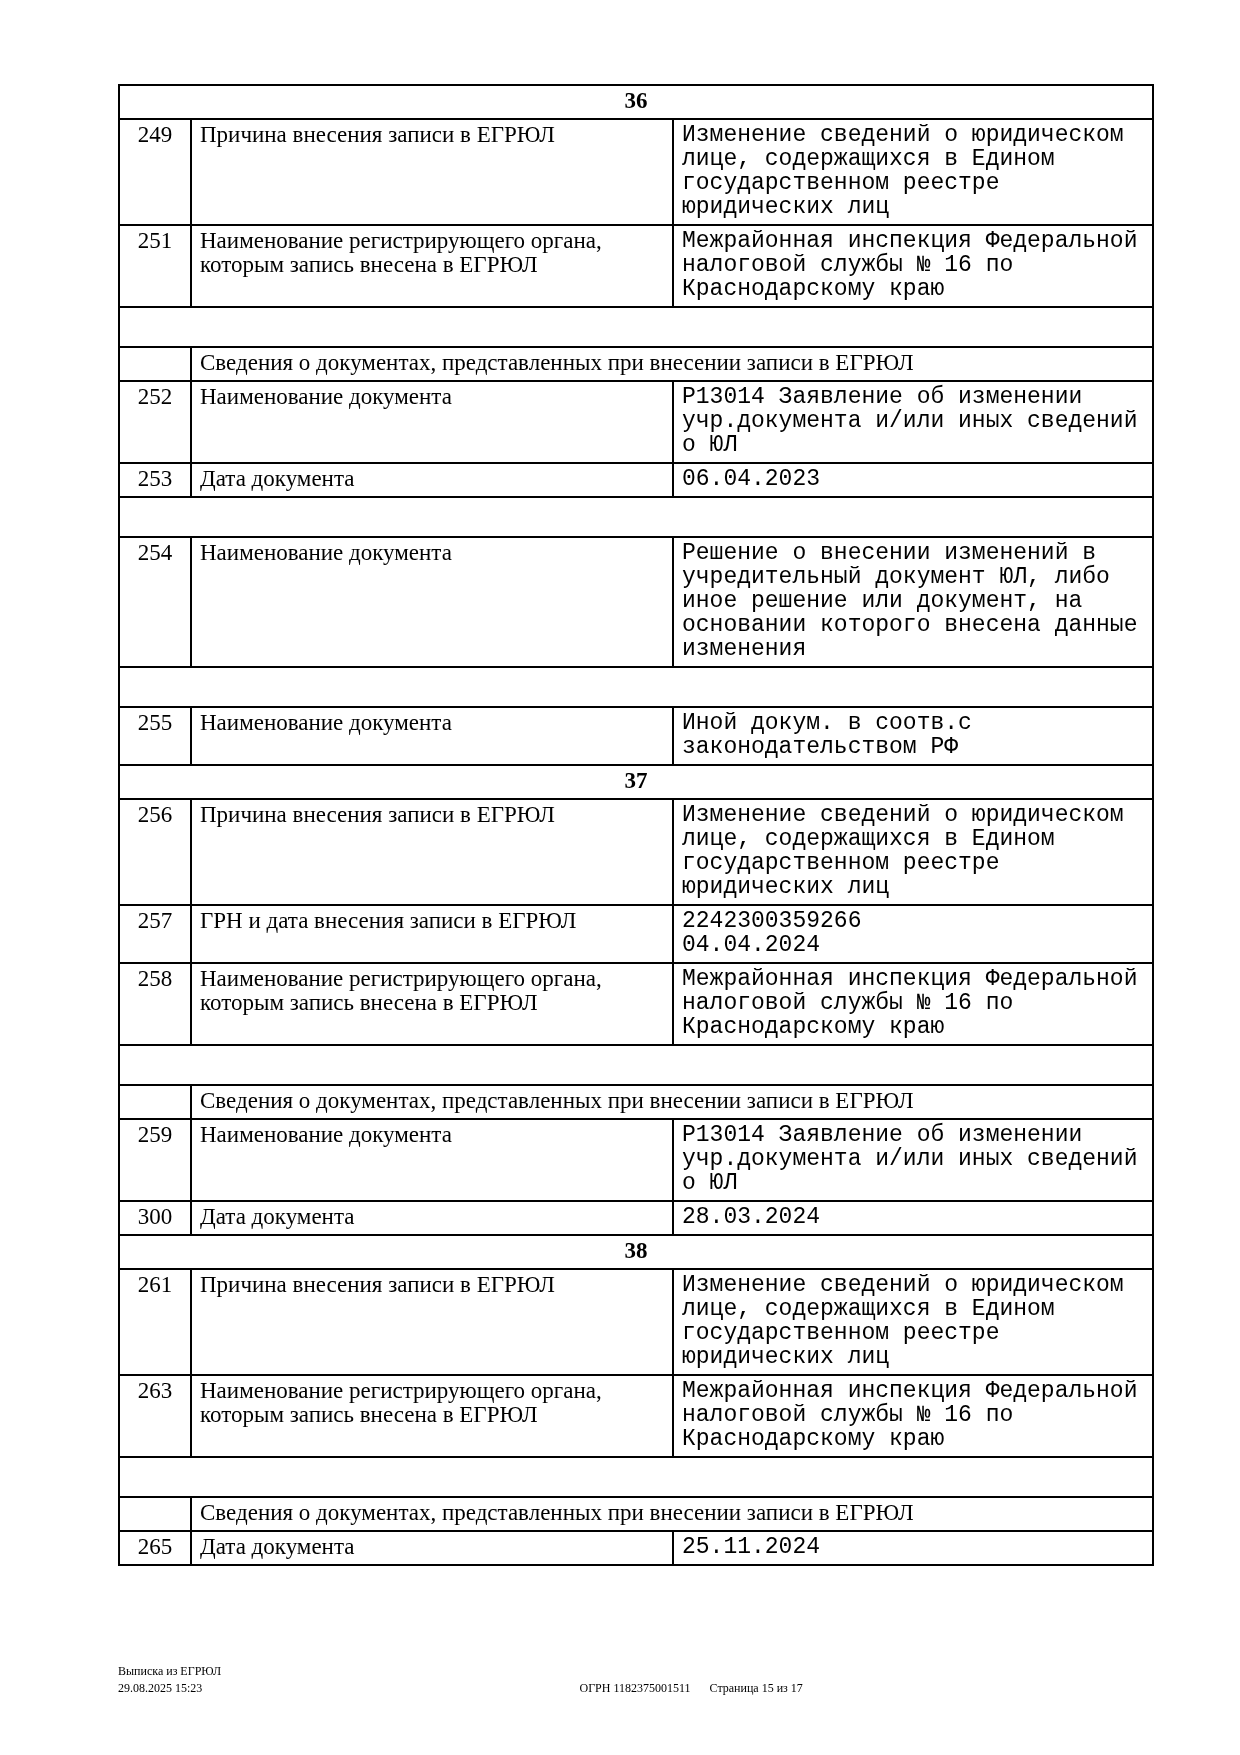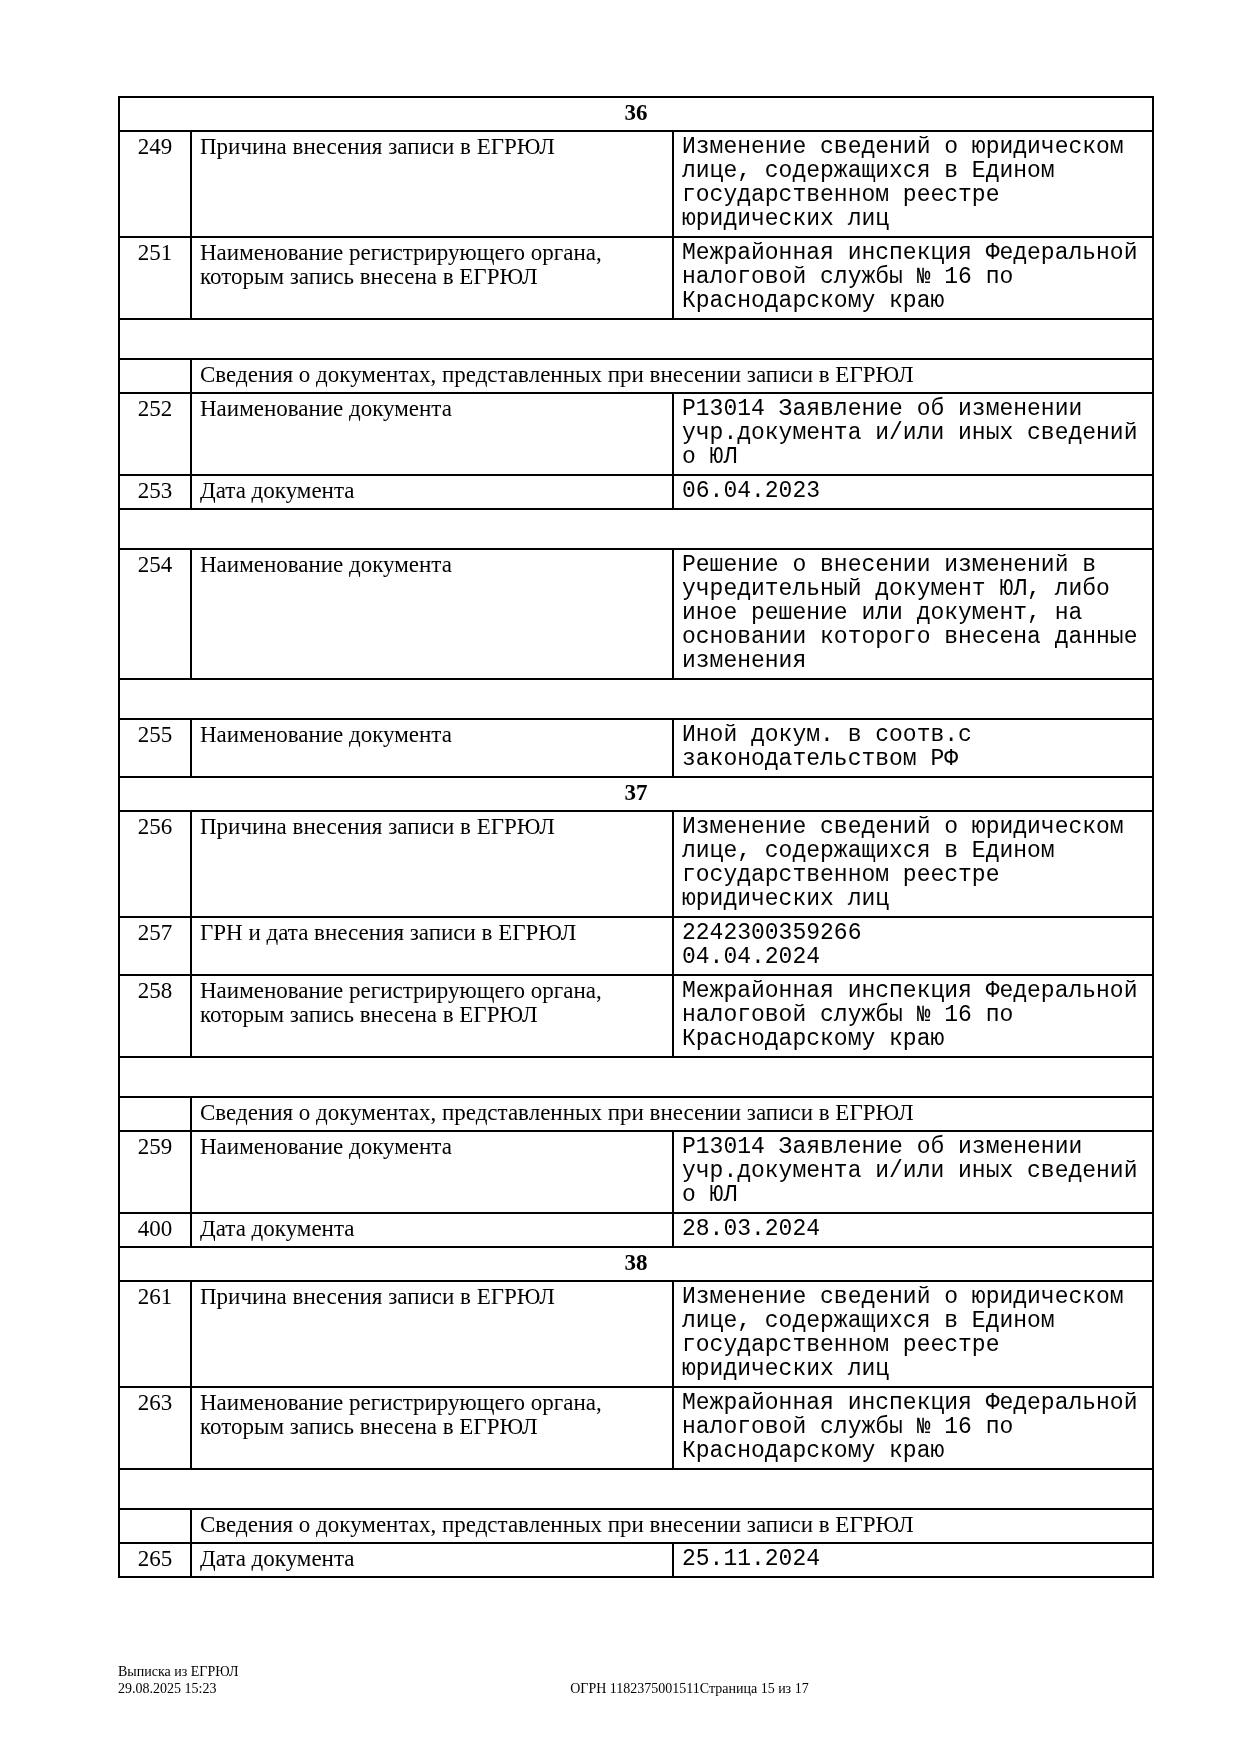--- a/index.html
+++ b/index.html
@@ -10,21 +10,21 @@
     color: #000000;
   }
   .page {
     position: relative;
     width: 1240px; height: 1755px;
     background: #ffffff;
     overflow: hidden;
   }
   table.egrul {
     position: absolute;
-    left: 118px; top: 96px;
+    left: 118px; top: 84px;
     width: 1034px;
     border-collapse: collapse;
     table-layout: fixed;
   }
   table.egrul td {
     border: 2px solid #000000;
     vertical-align: top;
     font-size: 23px;
     line-height: 24px;
     padding: 3px 8px 5px 8px;
@@ -41,22 +41,23 @@
     font-weight: bold;
     padding: 1px 0 3px 0;
   }
   td.c-spacer { height: 30px; padding: 0; }
   .footer {
     position: absolute;
     left: 118px; top: 1663px;
     width: 1034px;
     display: flex;
     align-items: flex-end;
-    font-size: 14px;
+    font-size: 12px;
     line-height: 17px;
+    gap: 19px;
   }
   .footer .f-left  { flex: 1; text-align: left; }
   .footer .f-center{ flex: 0 0 auto; text-align: center; }
   .footer .f-right { flex: 1; }
 </style>
 </head>
 <body>
 
 <div class="page">
 
@@ -140,21 +141,21 @@
     <tr>
       <td class="c-num"></td>
       <td colspan="2">Сведения о документах, представленных при внесении записи в ЕГРЮЛ</td>
     </tr>
     <tr>
       <td class="c-num">259</td>
       <td class="c-label">Наименование документа</td>
       <td class="c-value">Р13014 Заявление об изменении учр.документа и/или иных сведений о ЮЛ</td>
     </tr>
     <tr>
-      <td class="c-num">400</td>
+      <td class="c-num">300</td>
       <td class="c-label">Дата документа</td>
       <td class="c-value">28.03.2024</td>
     </tr>
 
     <tr>
       <td class="c-section" colspan="3">38</td>
     </tr>
     <tr>
       <td class="c-num">261</td>
       <td class="c-label">Причина внесения записи в ЕГРЮЛ</td>

